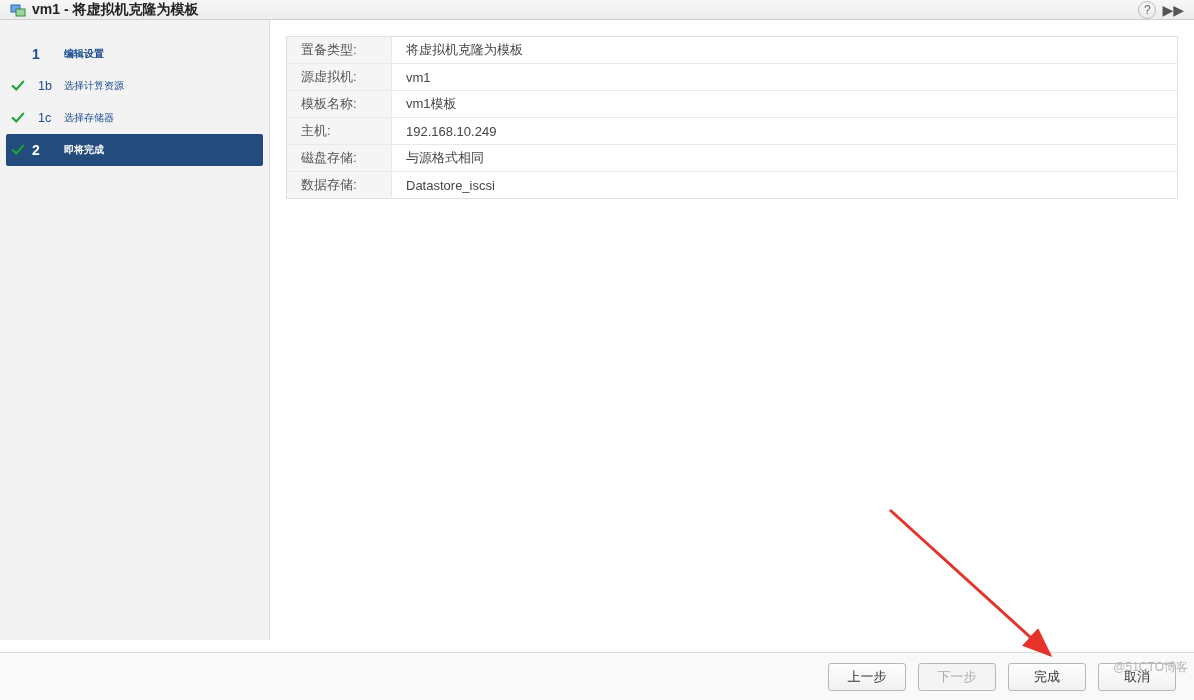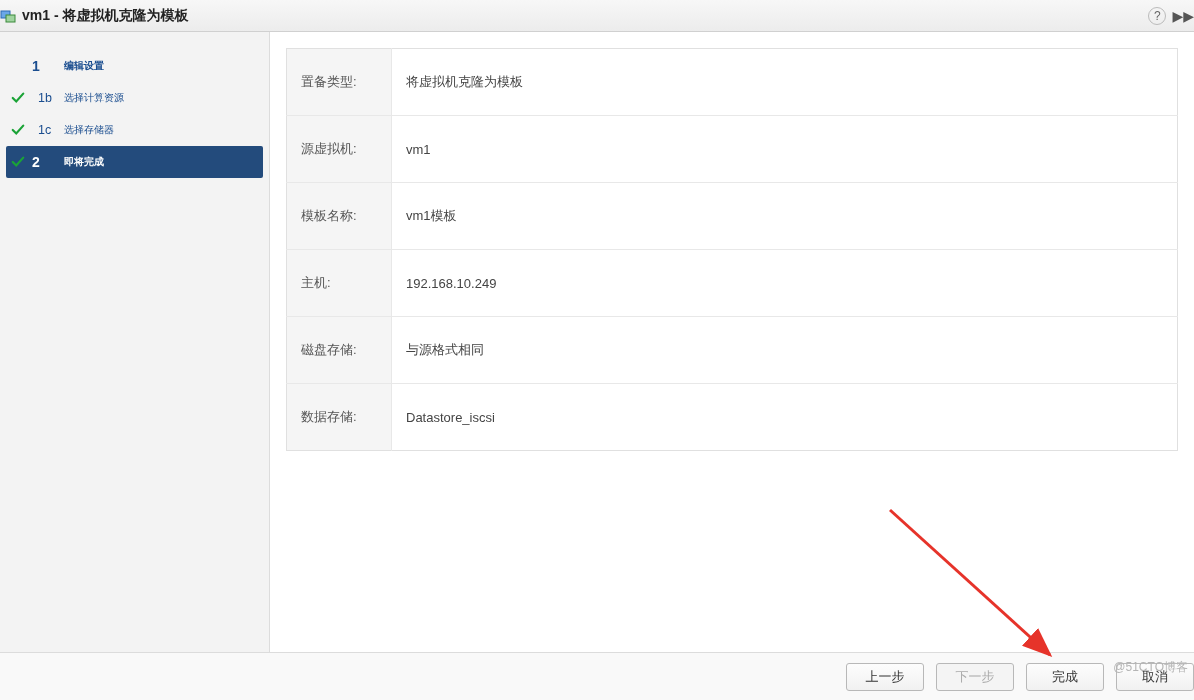--- a/index.html
+++ b/index.html
@@ -7,26 +7,26 @@
       font-family: "Microsoft YaHei", Arial, sans-serif;
       font-size: 13px;
       color: #333;
       background: #fff;
       width: 1194px;
       height: 700px;
       overflow: hidden;
       position: relative;
     }
     .titlebar {
-      height: 32px;
+      height: 20px;
       background: linear-gradient(#f7f7f7, #ececec);
       border-bottom: 1px solid #d0d0d0;
       display: flex;
       align-items: center;
-      padding: 0 0;
+      padding: 0 10px;
     }
     .title-icon {
       width: 16px; height: 16px;
       margin-right: 6px;
       position: relative;
     }
     .title-icon svg { display:block; }
     .window-title { font-weight: bold; font-size: 14px; color: #222; }
     .titlebar-spacer { flex: 1; }
     .title-right { display:flex; align-items:center; gap:6px; }
@@ -76,40 +76,41 @@
       background: #fff;
     }
     .summary-table {
       width: 100%;
       border: 1px solid #e0e0e0;
       border-collapse: collapse;
     }
     .summary-table tr { border-bottom: 1px solid #e8e8e8; }
     .summary-table tr:last-child { border-bottom: none; }
     .summary-table td {
-      padding: 24px 14px;
+      padding: 4px 14px;
       font-size: 13px;
       color: #444;
       margin-left: 36px;
     }
     .summary-table td.key {
       width: 105px;
       background: #f5f5f5;
       color: #555;
       border-right: 1px solid #e8e8e8;
     }
     .footer {
       position: absolute;
       bottom: 0; left: 0; right: 0;
       height: 48px;
       border-top: 1px solid #dcdcdc;
       background: #f9f9f9;
       display:flex;
       justify-content:flex-end;
       align-items:center;
+      padding-right: 18px;
       gap: 12px;
     }
     .btn {
       min-width: 78px;
       height: 28px;
       border: 1px solid #b8b8b8;
       background: linear-gradient(#fdfdfd,#f1f1f1);
       border-radius: 3px;
       font-size: 13px;
       color: #333;

